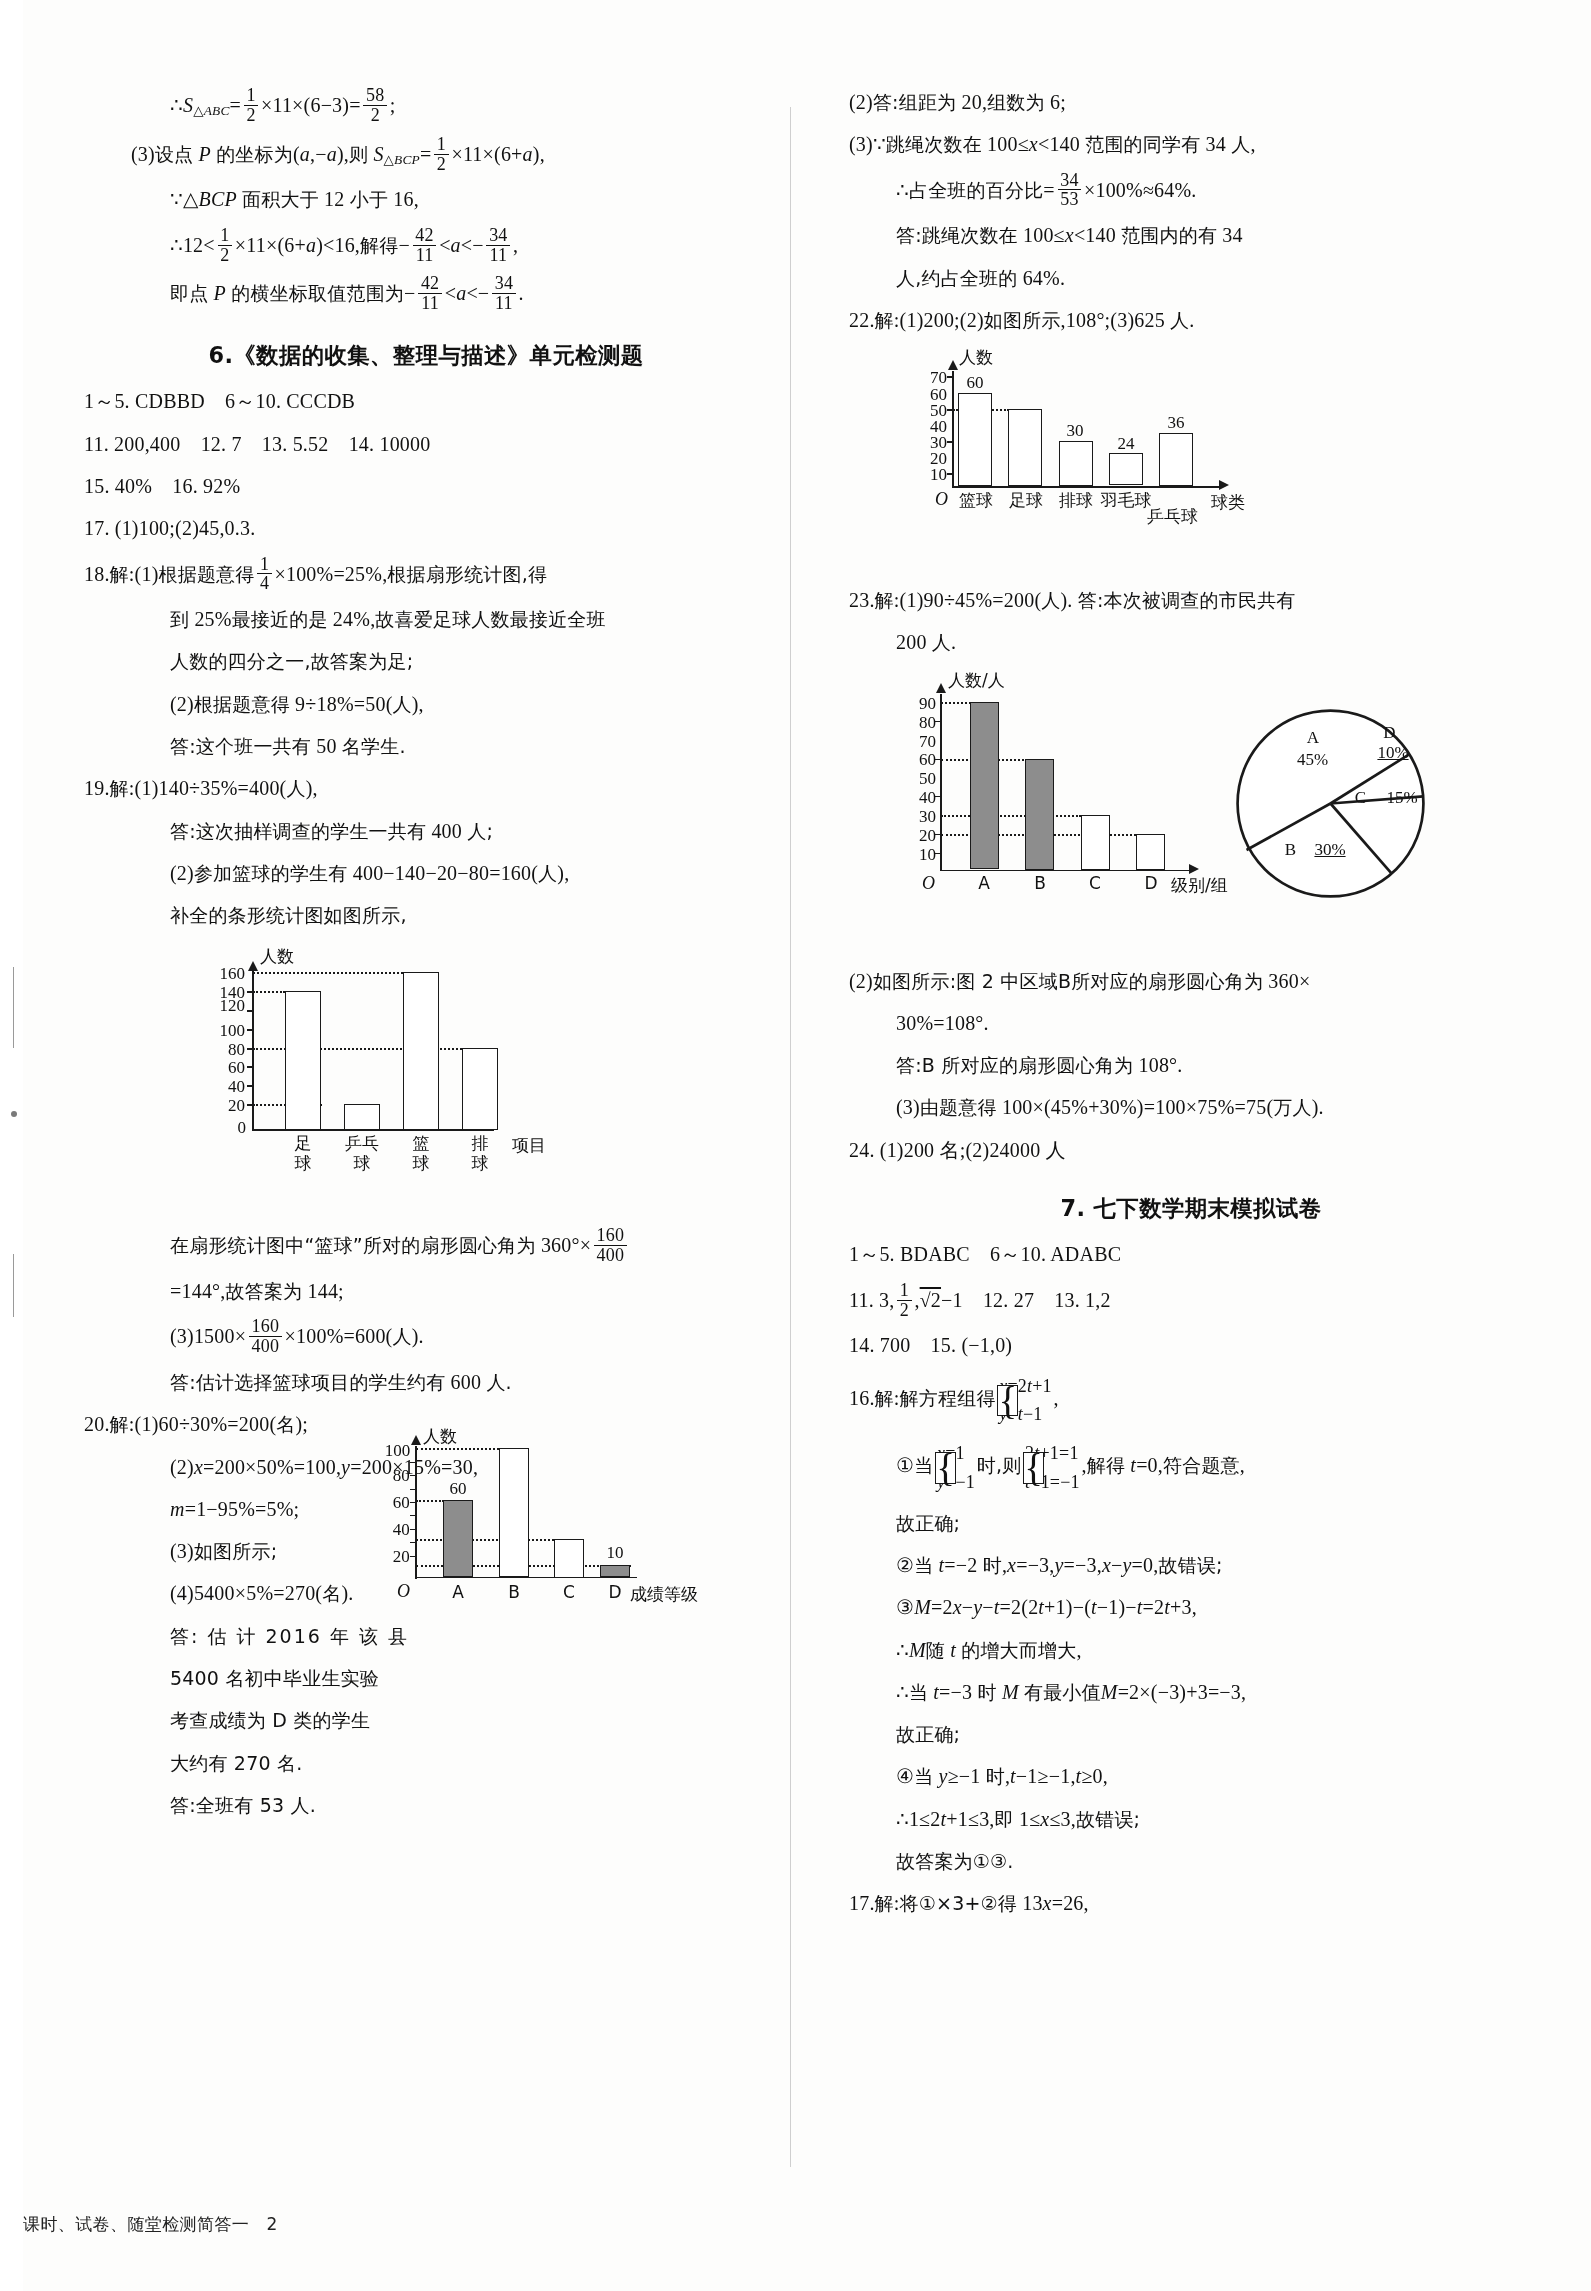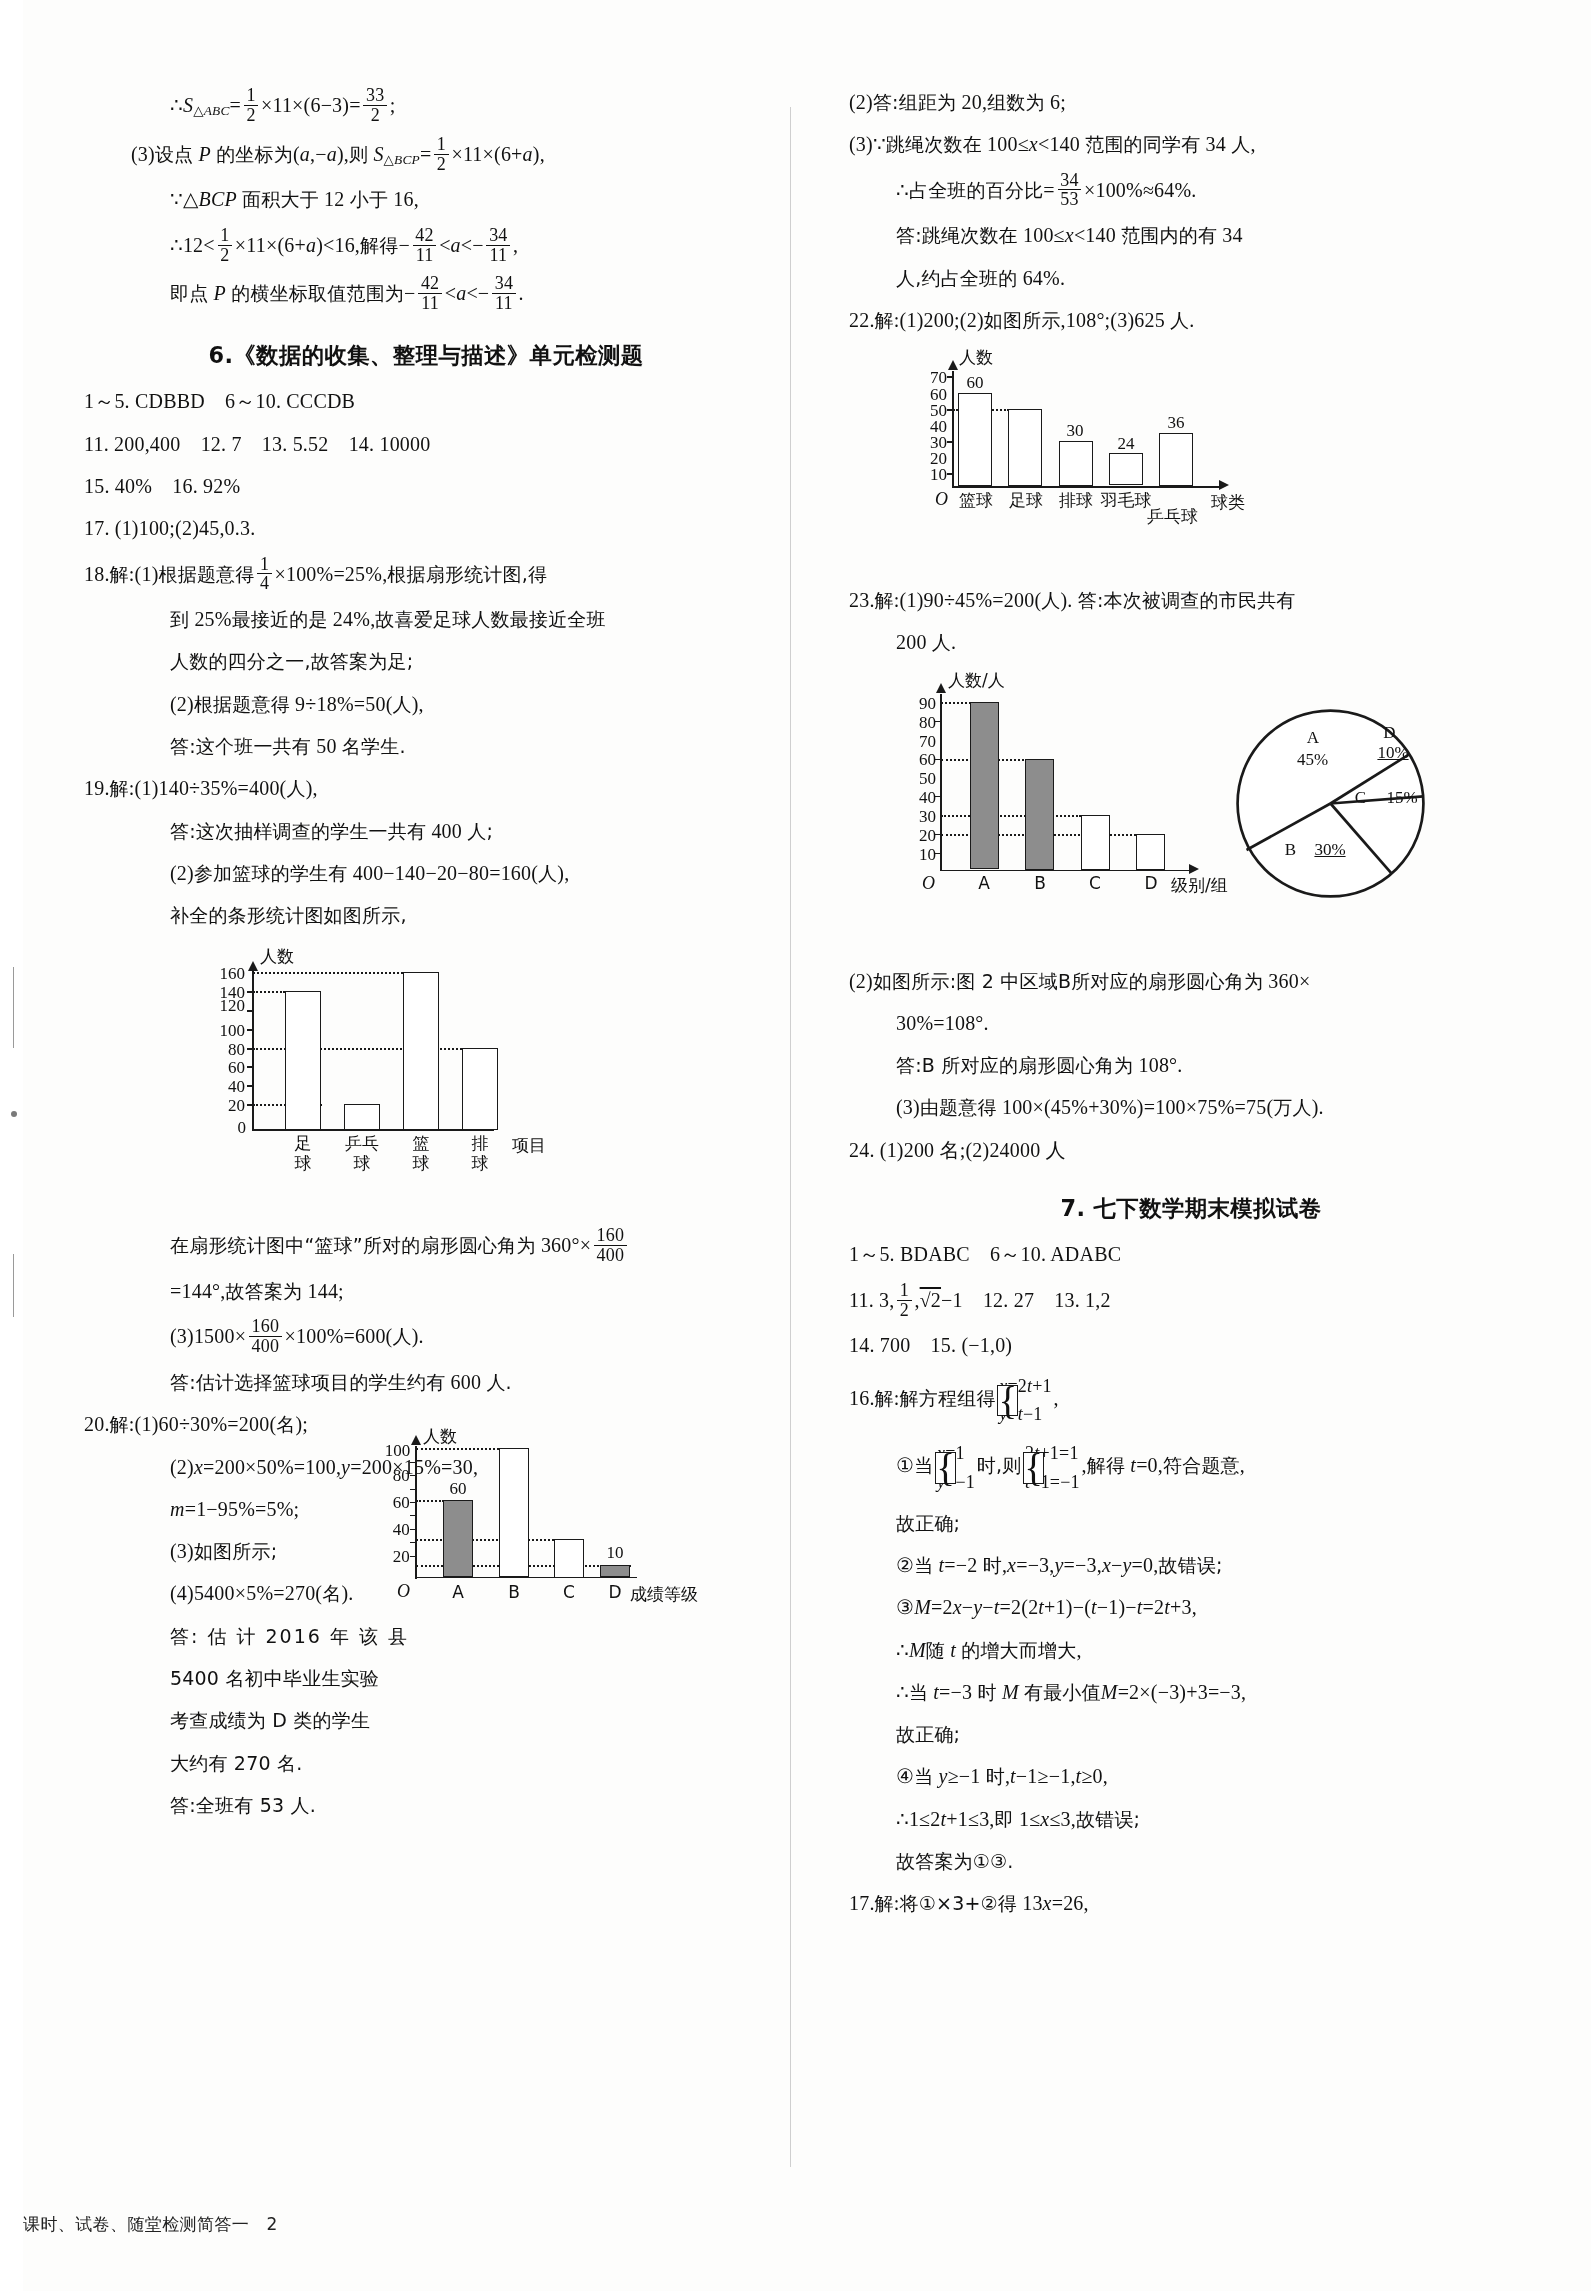--- a/index.html
+++ b/index.html
@@ -83,21 +83,21 @@
     <div class="edge-line" style="top:1254px;height:63px;"></div>
   </div>
 
   <div class="divider"></div>
 
   <div class="columns">
 
     <div class="col col-left">
 
       <p class="ln ind2">
-        ∴<span class="mi">S</span><span class="sub">△<span class="mi">ABC</span></span>=<span class="frac"><span class="num">1</span><span class="den">2</span></span>×11×(6−3)=<span class="frac"><span class="num">33</span><span class="den">2</span></span>;
+        ∴<span class="mi">S</span><span class="sub">△<span class="mi">ABC</span></span>=<span class="frac"><span class="num">1</span><span class="den">2</span></span>×11×(6−3)=<span class="frac"><span class="num">58</span><span class="den">2</span></span>;
       </p>
 
       <p class="ln ind1">
         (3)<span class="cjk">设点</span> <span class="mi">P</span> <span class="cjk">的坐标为</span>(<span class="mi">a</span>,−<span class="mi">a</span>),<span class="cjk">则</span> <span class="mi">S</span><span class="sub">△<span class="mi">BCP</span></span>=<span class="frac"><span class="num">1</span><span class="den">2</span></span>×11×(6+<span class="mi">a</span>),
       </p>
 
       <p class="ln ind2">
         ∵△<span class="mi">BCP</span> <span class="cjk">面积大于</span> 12 <span class="cjk">小于</span> 16,
       </p>
 

